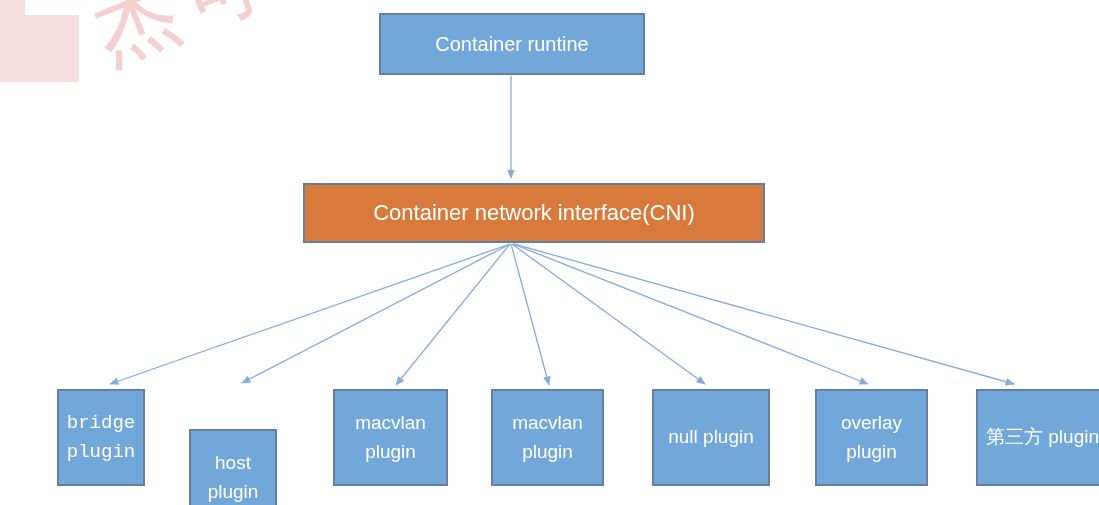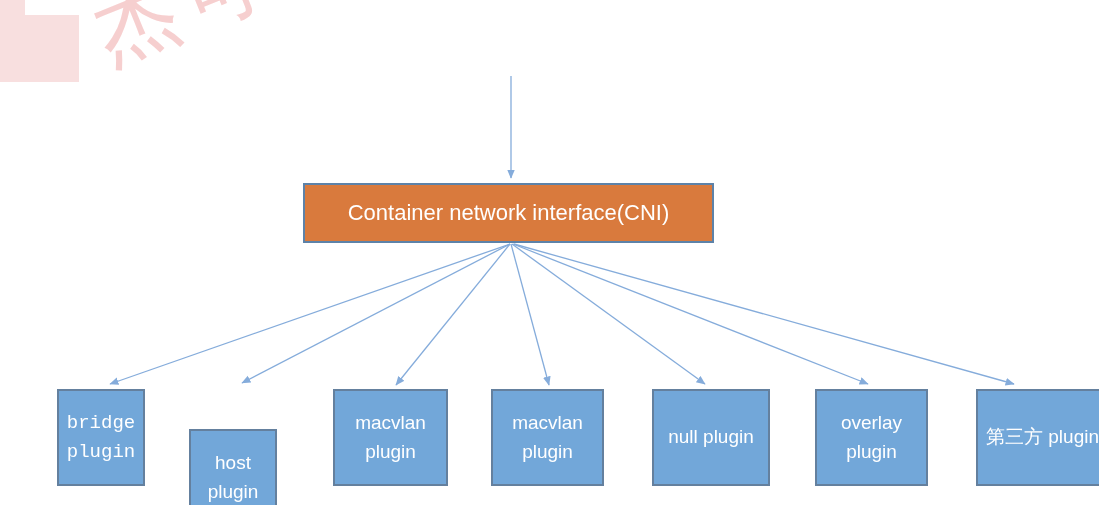--- a/index.html
+++ b/index.html
@@ -72,21 +72,21 @@
   }
   .node-root {
     left: 379px; top: 13px;
     width: 266px; height: 62px;
     background: var(--node_blue, #72a7d9);
     border: 2px solid var(--node_blue_border, #5f7e9e);
     font-size: 20px;
   }
   .node-cni {
     left: 303px; top: 183px;
-    width: 411px; height: 60px;
+    width: 462px; height: 60px;
     background: var(--node_orange, #d97a3d);
     border: 2px solid var(--node_orange_border, #5d82a8);
     font-size: 22px;
   }
   .node-plugin {
     top: 389px;
     height: 97px;
     background: var(--node_blue, #72a7d9);
     border: 2px solid var(--node_blue_border, #5f7e9e);
     font-size: 19px;
@@ -112,20 +112,23 @@
     <line class="arrow-line" x1="511" y1="76" x2="511" y2="178" marker-end="url(#ah)"></line>
     <line class="arrow-line" x1="510" y1="244" x2="110" y2="384" marker-end="url(#ah)"></line>
     <line class="arrow-line" x1="510" y1="244" x2="242" y2="383" marker-end="url(#ah)"></line>
     <line class="arrow-line" x1="510" y1="244" x2="396" y2="385" marker-end="url(#ah)"></line>
     <line class="arrow-line" x1="511" y1="244" x2="549" y2="385" marker-end="url(#ah)"></line>
     <line class="arrow-line" x1="512" y1="244" x2="705" y2="384" marker-end="url(#ah)"></line>
     <line class="arrow-line" x1="513" y1="244" x2="868" y2="384" marker-end="url(#ah)"></line>
     <line class="arrow-line" x1="514" y1="244" x2="1014" y2="384" marker-end="url(#ah)"></line>
   </svg>
 
+  <div class="node node-root">
+    <span>Container runtine</span>
+  </div>
 
   <div class="node node-cni">
     <span>Container network interface(CNI)</span>
   </div>
 
   <div class="node node-plugin" style="left:57px;  width:88px;font-family:Liberation Mono, monospace;">
     <span>bridge plugin</span>
   </div>
   <div class="node node-plugin" style="left:189px; width:88px;margin-top:40px;">
     <span>host plugin</span>

